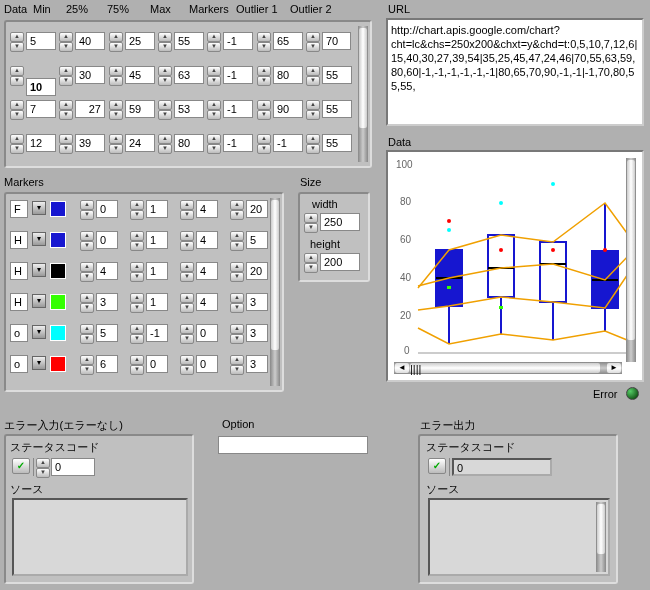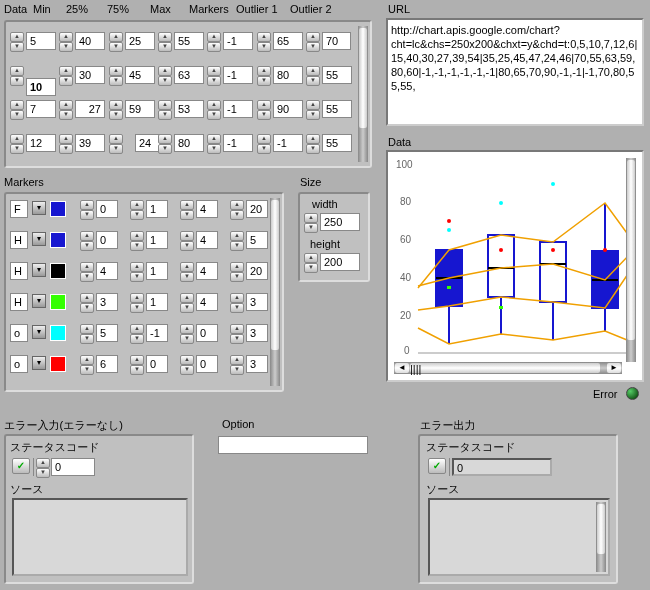--- a/index.html
+++ b/index.html
@@ -150,21 +150,21 @@
     <input class="numfield" value="12" style="left: 26px; top: 134px; width: 30px;">
     <div class="spinner" style="left: 59px; top: 134px;">
       <div class="btn">▲</div>
       <div class="btn">▼</div>
     </div>
     <input class="numfield" value="39" style="left: 75px; top: 134px; width: 30px;">
     <div class="spinner" style="left: 109px; top: 134px;">
       <div class="btn">▲</div>
       <div class="btn">▼</div>
     </div>
-    <input class="numfield" value="24" style="left: 125px; top: 134px; width: 30px; margin-left: 10px;">
+    <input class="numfield" value="24" style="left: 125px; top: 134px; width: 30px;">
     <div class="spinner" style="left: 158px; top: 134px;">
       <div class="btn">▲</div>
       <div class="btn">▼</div>
     </div>
     <input class="numfield" value="80" style="left: 174px; top: 134px; width: 30px;">
     <div class="spinner" style="left: 207px; top: 134px;">
       <div class="btn">▲</div>
       <div class="btn">▼</div>
     </div>
     <input class="numfield" value="-1" style="left: 223px; top: 134px; width: 30px;">

